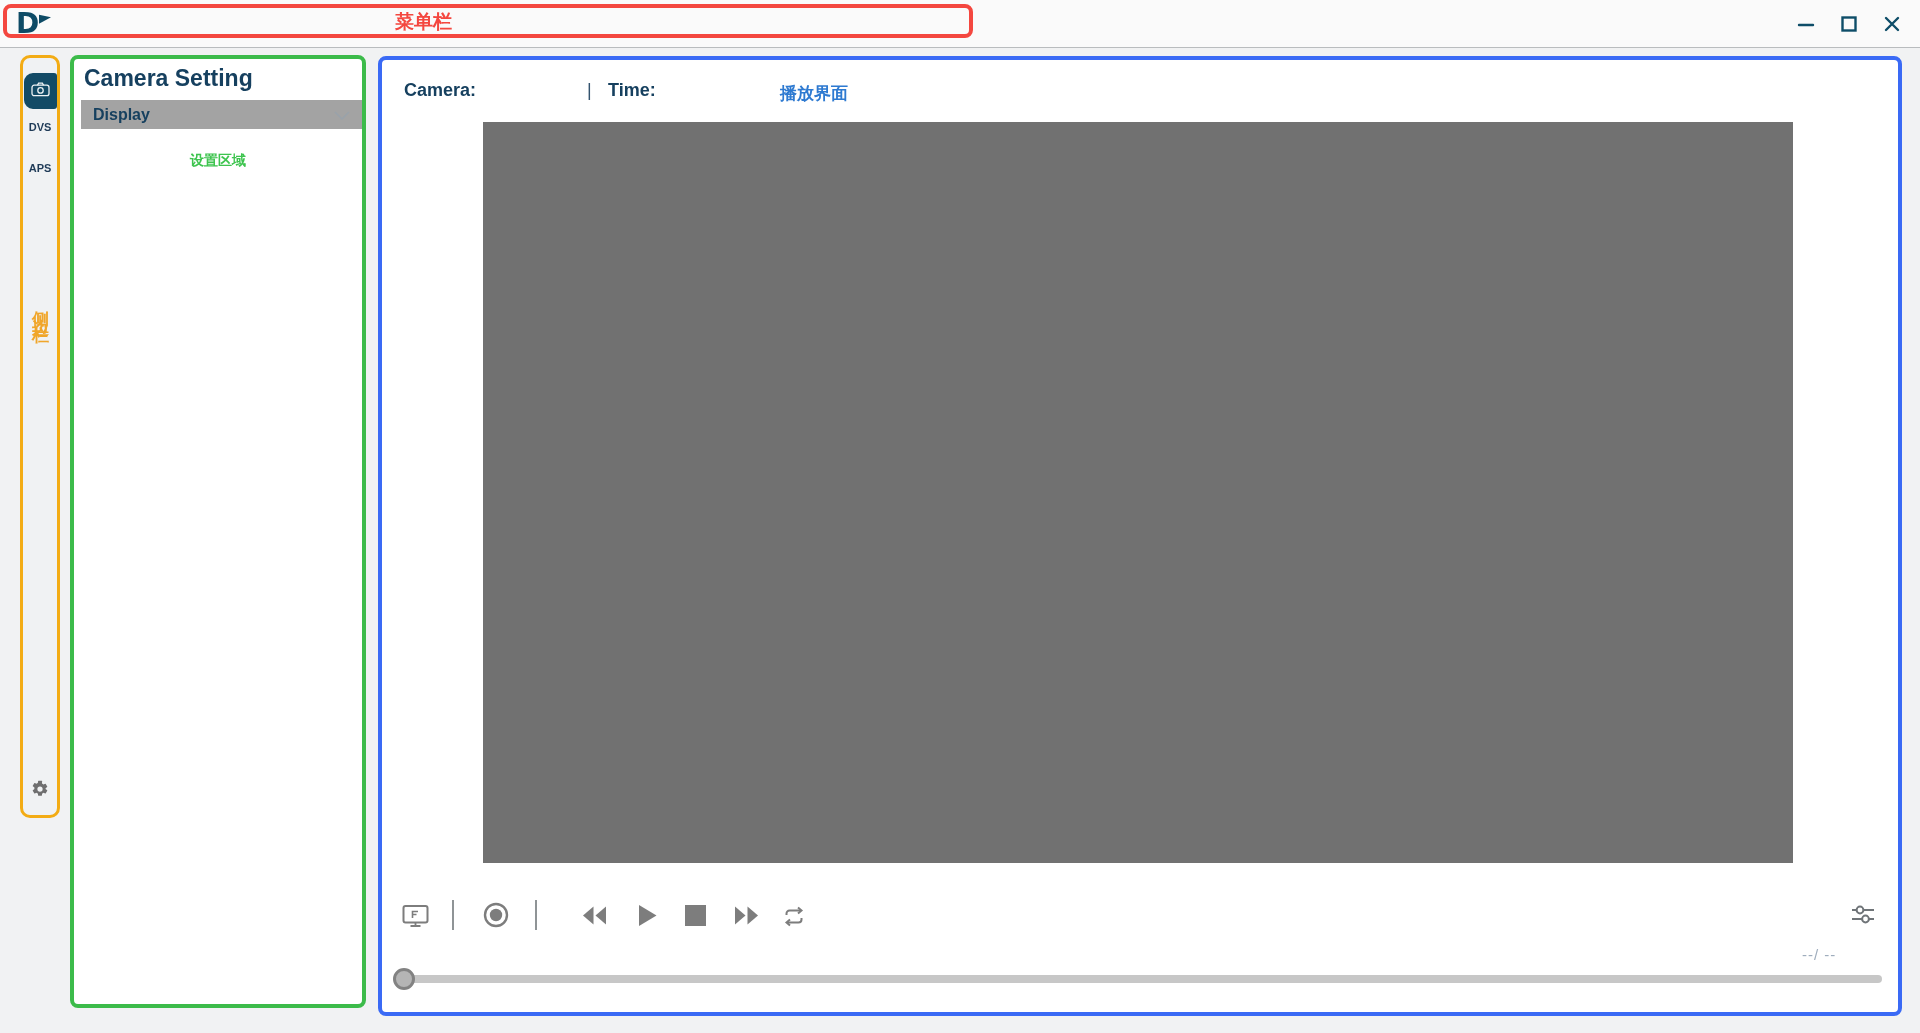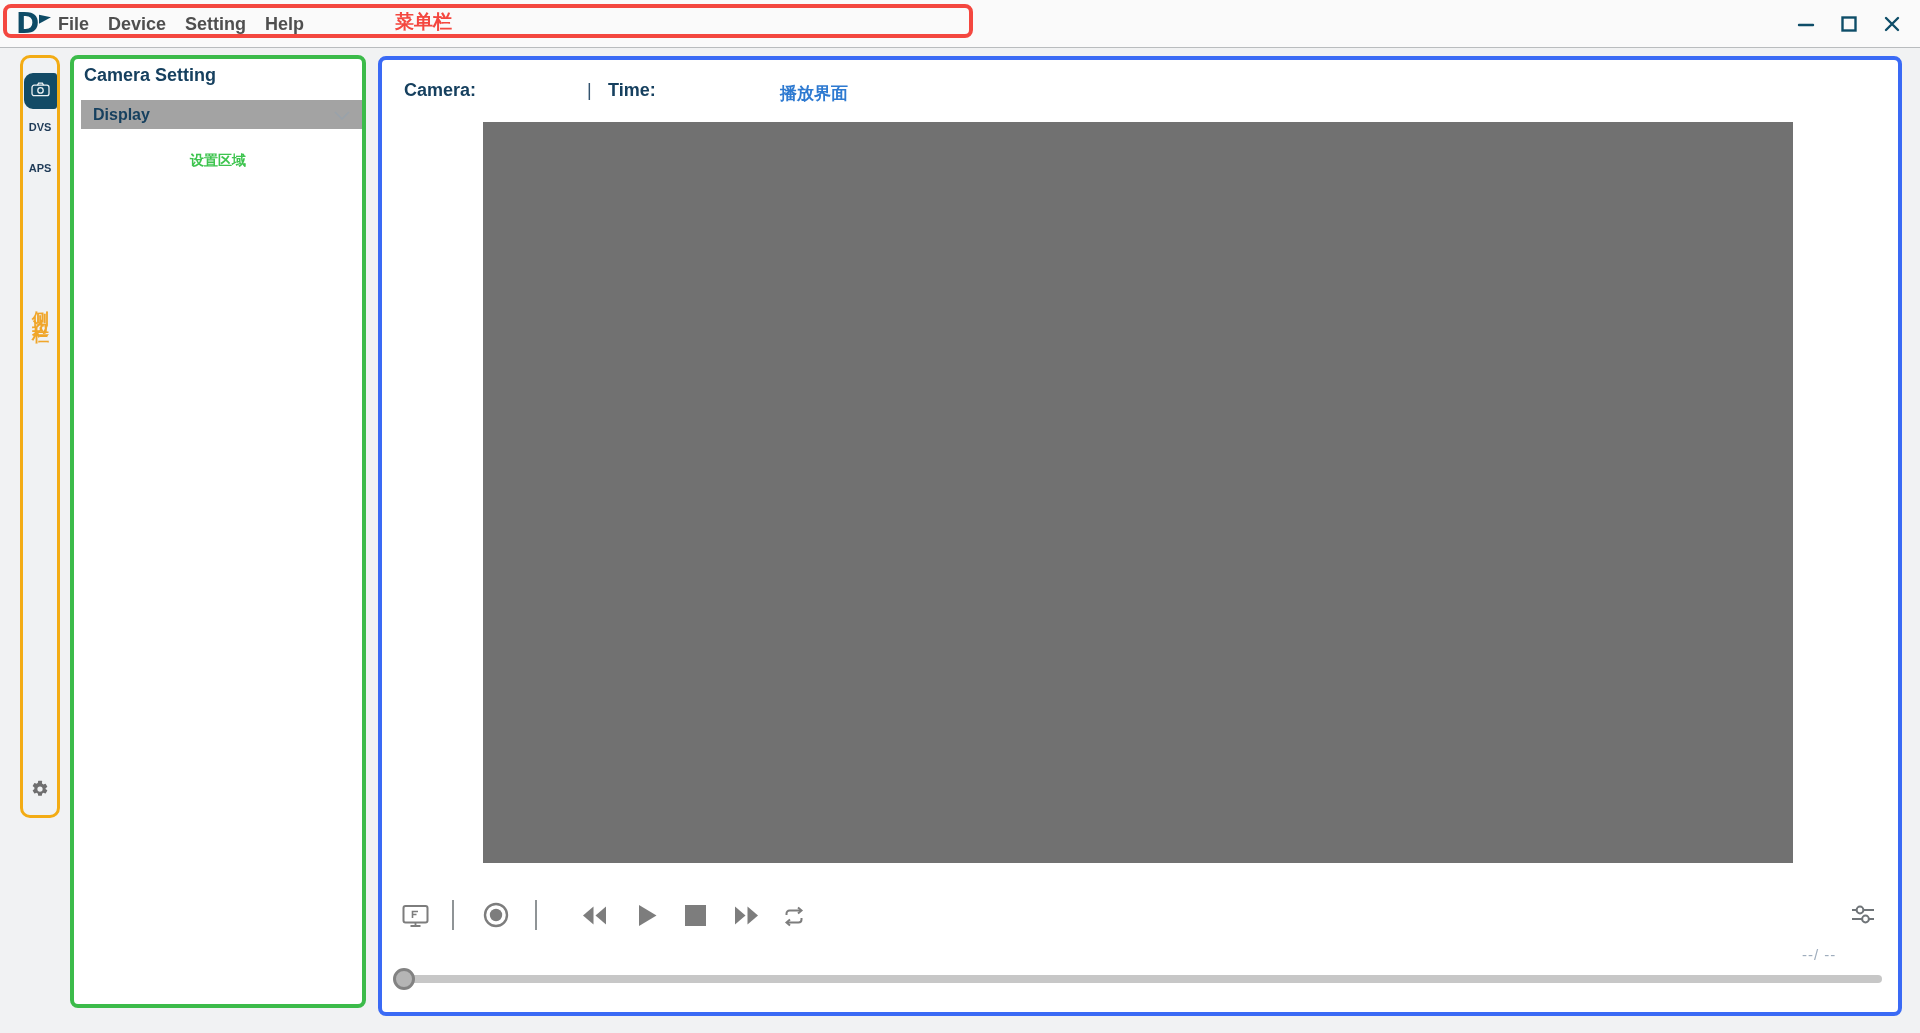--- a/index.html
+++ b/index.html
@@ -67,21 +67,21 @@
   }
   .gear-wrap { position:absolute; bottom:13px; left:0; width:100%; display:flex; justify-content:center; }
   
   .settings-panel {
     position:absolute; left:70px; top:55px; width:296px; height:953px;
     border-width:4px; border-style:solid; border-radius:8px;
     background:#ffffff; z-index:1;
   }
   .panel-title {
     position:absolute; left:10px; top:6px;
-    font-size:18px; font-weight:700; color:#16405f;
+    font-size:23px; font-weight:700; color:#16405f;
   }
   .display-row {
     position:absolute; left:7px; top:41px; width:281px; height:29px;
     background:#a3a3a3; display:flex; align-items:center;
     justify-content:space-between; padding:0 12px; cursor:default;
   }
   .display-label { font-size:16px; font-weight:700; color:#16405f; }
   .settings-area-label {
     position:absolute; top:93px; left:0; width:100%; text-align:center;
     font-size:14px; font-weight:600;
@@ -117,26 +117,20 @@
   }
 </style>
 </head>
 <body>
 
 <div class="menubar">
   <div class="logo">
     <span class="logo-d">D</span>
     <span class="logo-flag"></span>
   </div>
-  <div class="menu-items">
-    <span class="menu-item">File</span>
-    <span class="menu-item">Device</span>
-    <span class="menu-item">Setting</span>
-    <span class="menu-item">Help</span>
-  </div>
   <div class="win-controls">
     <span class="win-btn">
       <svg width="18" height="18" viewBox="0 0 18 18">
           <line x1="2" y1="10" x2="16" y2="10" stroke="#0e4d68" stroke-width="2.4" stroke-linecap="round"></line>
         </svg>
     </span>
     <span class="win-btn">
       <svg width="18" height="18" viewBox="0 0 18 18">
           <rect x="2.5" y="2.5" width="13" height="13" fill="none" stroke="#0e4d68" stroke-width="2.4"></rect>
         </svg>

